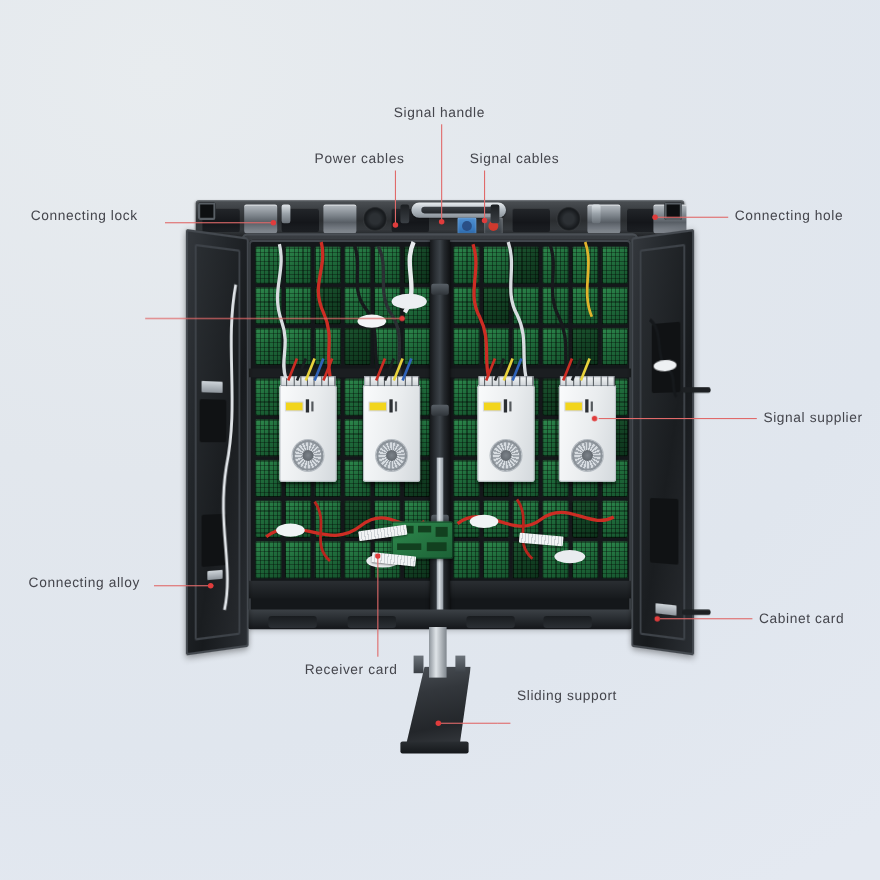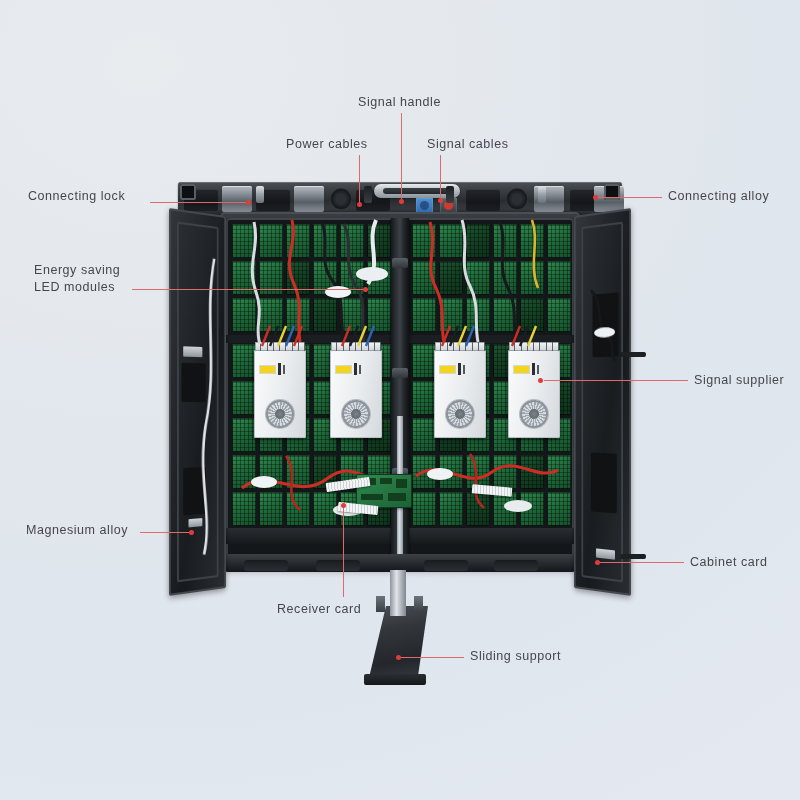--- a/index.html
+++ b/index.html
@@ -573,43 +573,41 @@
   <div class="dot" style="left:357px;top:202px"></div>
 
   <div class="label" style="left:427px;top:136px">Signal cables</div>
   <div class="lead v" style="left:440px;top:155px;height:46px"></div>
   <div class="dot" style="left:438px;top:198px"></div>
 
   <div class="label" style="left:28px;top:188px">Connecting lock</div>
   <div class="lead h" style="left:150px;top:202px;width:100px"></div>
   <div class="dot" style="left:246px;top:200px"></div>
 
-  <div class="label" style="left:34px;top:262px">Energy saving
-LED modules</div>
   <div class="lead h" style="left:132px;top:289px;width:236px"></div>
   <div class="dot" style="left:363px;top:287px"></div>
 
-  <div class="label" style="left:26px;top:522px">Magnesium alloy</div>
+  <div class="label" style="left:26px;top:522px">Connecting alloy</div>
   <div class="lead h" style="left:140px;top:532px;width:54px"></div>
   <div class="dot" style="left:189px;top:530px"></div>
 
   <div class="label" style="left:277px;top:601px">Receiver card</div>
   <div class="lead v" style="left:343px;top:505px;height:92px"></div>
   <div class="dot" style="left:341px;top:503px"></div>
 
-  <div class="label" style="left:668px;top:188px">Connecting alloy</div>
+  <div class="label" style="left:668px;top:188px">Connecting hole</div>
   <div class="lead h" style="left:598px;top:197px;width:64px"></div>
   <div class="dot" style="left:593px;top:195px"></div>
 
   <div class="label" style="left:694px;top:372px">Signal supplier</div>
   <div class="lead h" style="left:544px;top:380px;width:144px"></div>
   <div class="dot" style="left:538px;top:378px"></div>
 
   <div class="label" style="left:690px;top:554px">Cabinet card</div>
   <div class="lead h" style="left:600px;top:562px;width:84px"></div>
   <div class="dot" style="left:595px;top:560px"></div>
 
-  <div class="label" style="left:470px;top:648px">Sliding support</div>
+  <div class="label" style="left:470px;top:624px">Sliding support</div>
   <div class="lead h" style="left:452px;top:657px;width:12px"></div>
   <div class="lead h" style="left:400px;top:657px;width:52px"></div>
   <div class="dot" style="left:396px;top:655px"></div>
 
 </div>
 
 </body></html>

